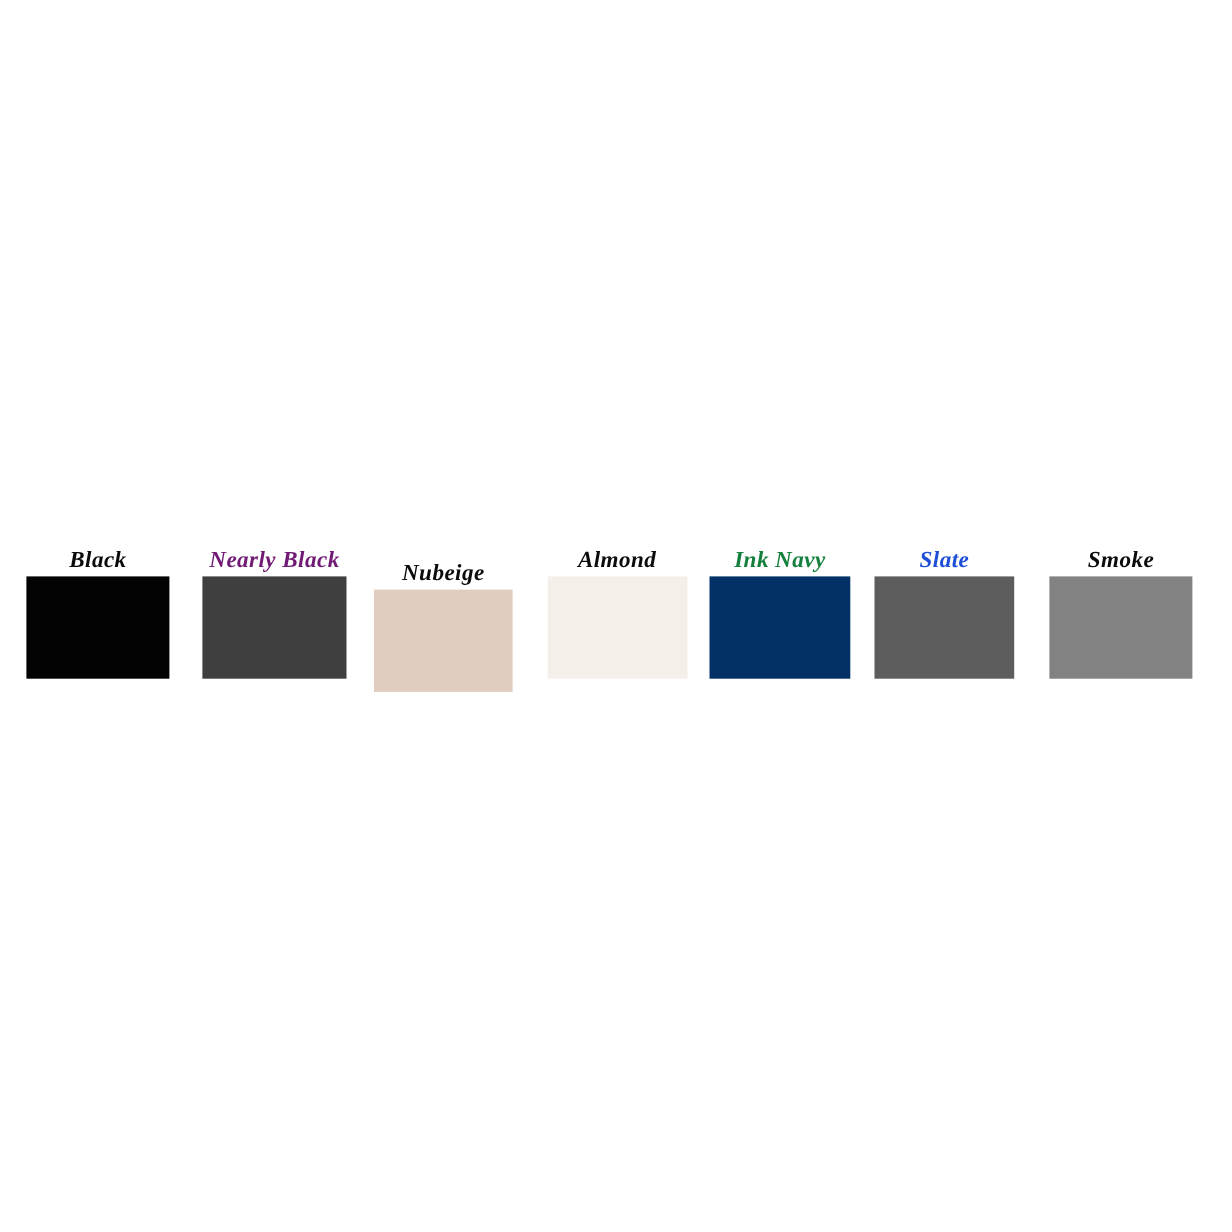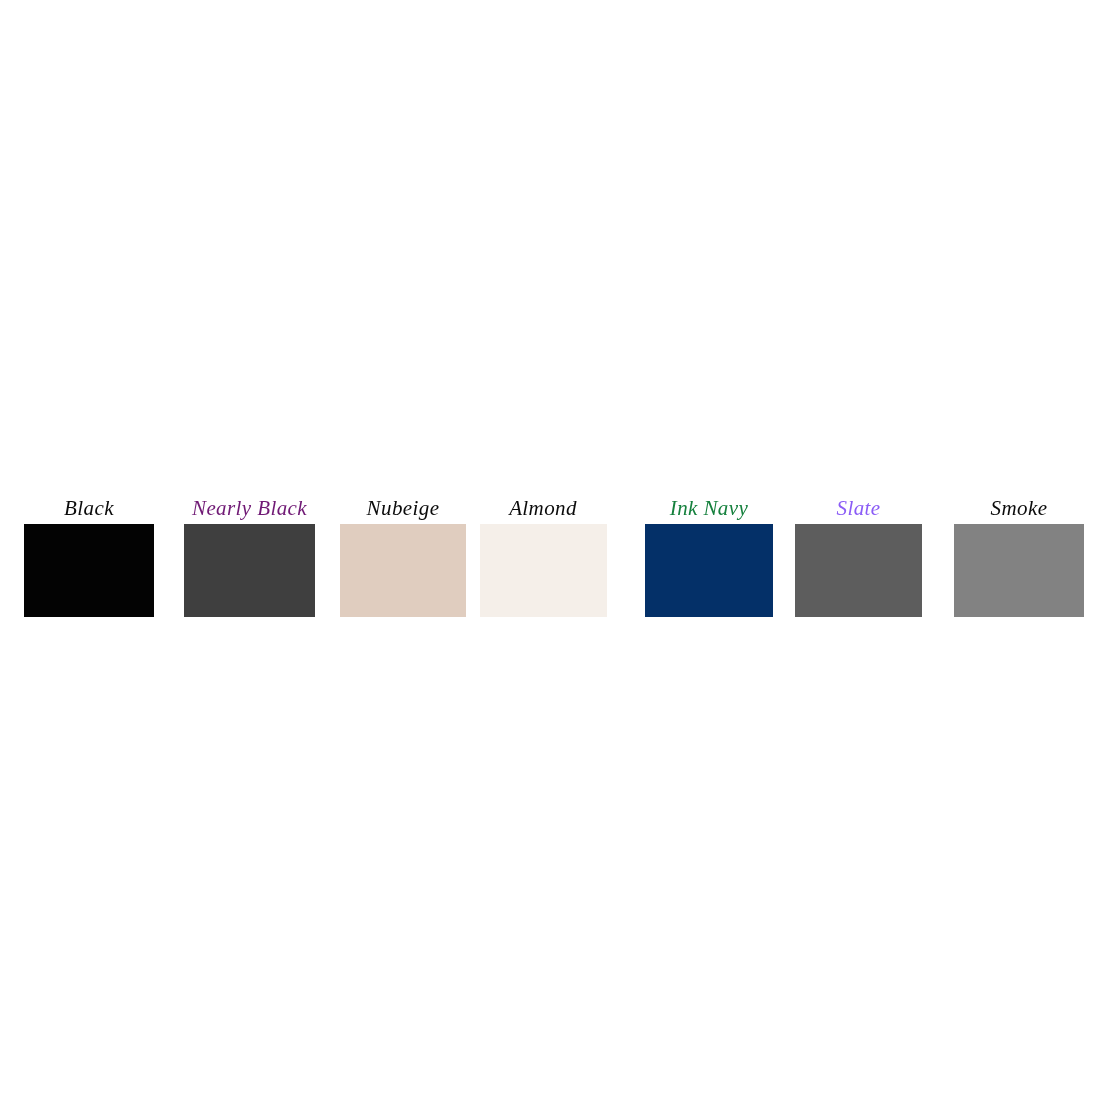--- a/index.html
+++ b/index.html
@@ -39,21 +39,21 @@
     display: flex;
     flex-direction: column;
     align-items: center;
     justify-content: flex-start;
     flex: 0 0 auto;
   }
 
   .swatch-label {
     font-family: "Liberation Serif", "DejaVu Serif", serif;
     font-style: italic;
-    font-weight: normal;
+    font-weight: bold;
     font-size: 21px;
     line-height: 30px;
     color: #0b0b0b;
     white-space: nowrap;
     letter-spacing: 0.4px;
     text-align: center;
     height: 32px;
     display: flex;
     align-items: center;
     justify-content: center;
@@ -72,34 +72,34 @@
 <div id="palette-board">
   <div class="swatch-row" id="swatch-row" style="position: absolute;">
       <div class="swatch-cell" style="position: absolute; left: 24px; top: 6px; width: 130px;">
         <div class="swatch-label" style="color: rgb(11, 11, 11); width: 130px;">Black</div>
         <div class="swatch-chip" title="Black" style="width: 130px; height: 93px; background: rgb(3, 3, 3);"></div>
       </div>
       <div class="swatch-cell" style="position: absolute; left: 184px; top: 6px; width: 131px;">
         <div class="swatch-label" style="color: #701a75; width: 131px;">Nearly Black</div>
         <div class="swatch-chip" title="Nearly Black" style="width: 131px; height: 93px; background: rgb(63, 63, 63);"></div>
       </div>
-      <div class="swatch-cell" style="position: absolute; left: 340px; top: 6px; width: 126px;">
+      <div class="swatch-cell" style="position: absolute; left: 340px; top: 18px; width: 126px;">
         <div class="swatch-label" style="color: rgb(11, 11, 11); width: 126px;">Nubeige</div>
         <div class="swatch-chip" title="Nubeige" style="width: 126px; height: 93px; background: rgb(224, 205, 191);"></div>
       </div>
-      <div class="swatch-cell" style="position: absolute; left: 484px; top: 6px; width: 118px;">
+      <div class="swatch-cell" style="position: absolute; left: 502px; top: 6px; width: 118px;">
         <div class="swatch-label" style="color: rgb(11, 11, 11); width: 127px;">Almond</div>
         <div class="swatch-chip" title="Almond" style="width: 127px; height: 93px; background: rgb(245, 239, 233);"></div>
       </div>
       <div class="swatch-cell" style="position: absolute; left: 645px; top: 6px; width: 128px;">
         <div class="swatch-label" style="color: #15803d; width: 128px;">Ink Navy</div>
         <div class="swatch-chip" title="Ink Navy" style="width: 128px; height: 93px; background: rgb(4, 48, 104);"></div>
       </div>
       <div class="swatch-cell" style="position: absolute; left: 795px; top: 6px; width: 127px;">
-        <div class="swatch-label" style="color: #8b5cf6; width: 127px;">Slate</div>
+        <div class="swatch-label" style="color: #1d4ed8; width: 127px;">Slate</div>
         <div class="swatch-chip" title="Slate" style="width: 127px; height: 93px; background: rgb(93, 93, 93);"></div>
       </div>
       <div class="swatch-cell" style="position: absolute; left: 945px; top: 6px; width: 148px;">
         <div class="swatch-label" style="color: rgb(11, 11, 11); width: 130px;">Smoke</div>
         <div class="swatch-chip" title="Smoke" style="width: 130px; height: 93px; background: rgb(130, 130, 130);"></div>
       </div>
     </div>
 </div>
 
 </body></html>

